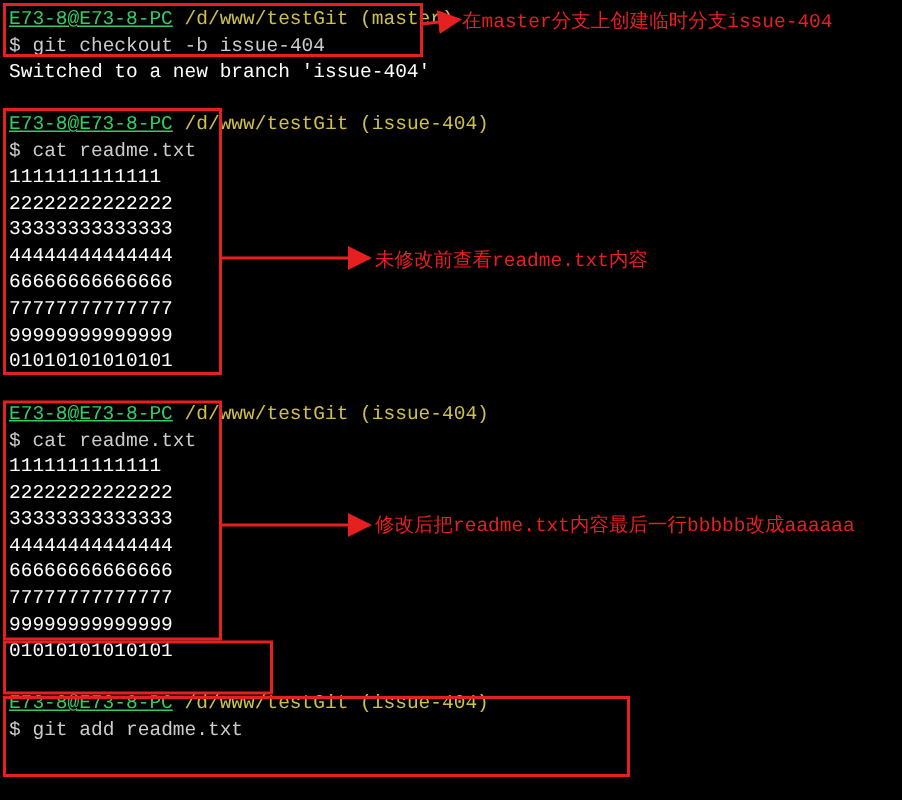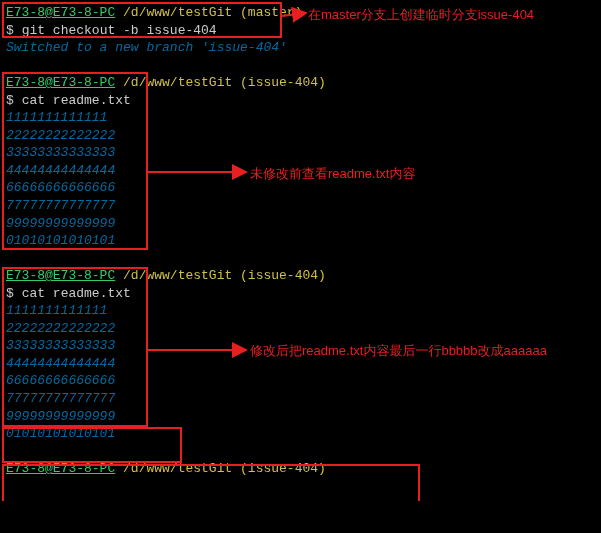--- a/index.html
+++ b/index.html
@@ -15,36 +15,36 @@
   .terminal {
     position: relative;
     padding: 4px 6px 6px 6px;
     width: 601px;
     box-sizing: border-box;
   }
   .prompt-host { color: #33cc66; text-decoration: underline; }
   .prompt-path { color: #d0c04a; }
   .dollar { color: #ccc; }
   .cmd { color: #ccc; }
-  .out { color: #0369a1; font-style: italic; }
+  .out { color: #ffffff; }
   .line { white-space: pre; }
   .empty-line { height: 1.35em; }
 
   
   .red-box {
     position: absolute;
     border: 2px solid #e62020;
     pointer-events: none;
     box-sizing: border-box;
   }
   
   .annot {
     position: absolute;
     color: #e62020;
-    font-family: Liberation Sans, sans-serif;
+    font-family: Liberation Mono, monospace;
     font-size: 13px;
     white-space: nowrap;
     pointer-events: none;
   }
   
   svg.overlay {
     position: absolute;
     left: 0; top: 0;
     pointer-events: none;
   }
@@ -77,20 +77,21 @@
   <div class="line out">22222222222222</div>
   <div class="line out">33333333333333</div>
   <div class="line out">44444444444444</div>
   <div class="line out">66666666666666</div>
   <div class="line out">77777777777777</div>
   <div class="line out">99999999999999</div>
   <div class="line out">01010101010101</div>
   <div class="empty-line"></div>
 
   <div class="line"><span class="prompt-host">E73-8@E73-8-PC</span> <span class="prompt-path">/d/www/testGit (issue-404)</span></div>
+  <div class="line"><span class="dollar">$</span> <span class="cmd">git add readme.txt</span></div>
   <div class="empty-line"></div>
 
   <div class="red-box" style="left:2px; top:2px; width:280px; height:36px;"></div>
   <div class="red-box" style="left:2px; top:72px; width:146px; height:178px;"></div>
   <div class="red-box" style="left:2px; top:267px; width:146px; height:160px;"></div>
   <div class="red-box" style="left:2px; top:427px; width:180px; height:36px;"></div>
   <div class="red-box" style="left:2px; top:464px; width:418px; height:54px;"></div>
 
   <div class="annot" style="left:308px; top:6px;">在master分支上创建临时分支issue-404</div>
   <div class="annot" style="left:250px; top:165px;">未修改前查看readme.txt内容</div>

